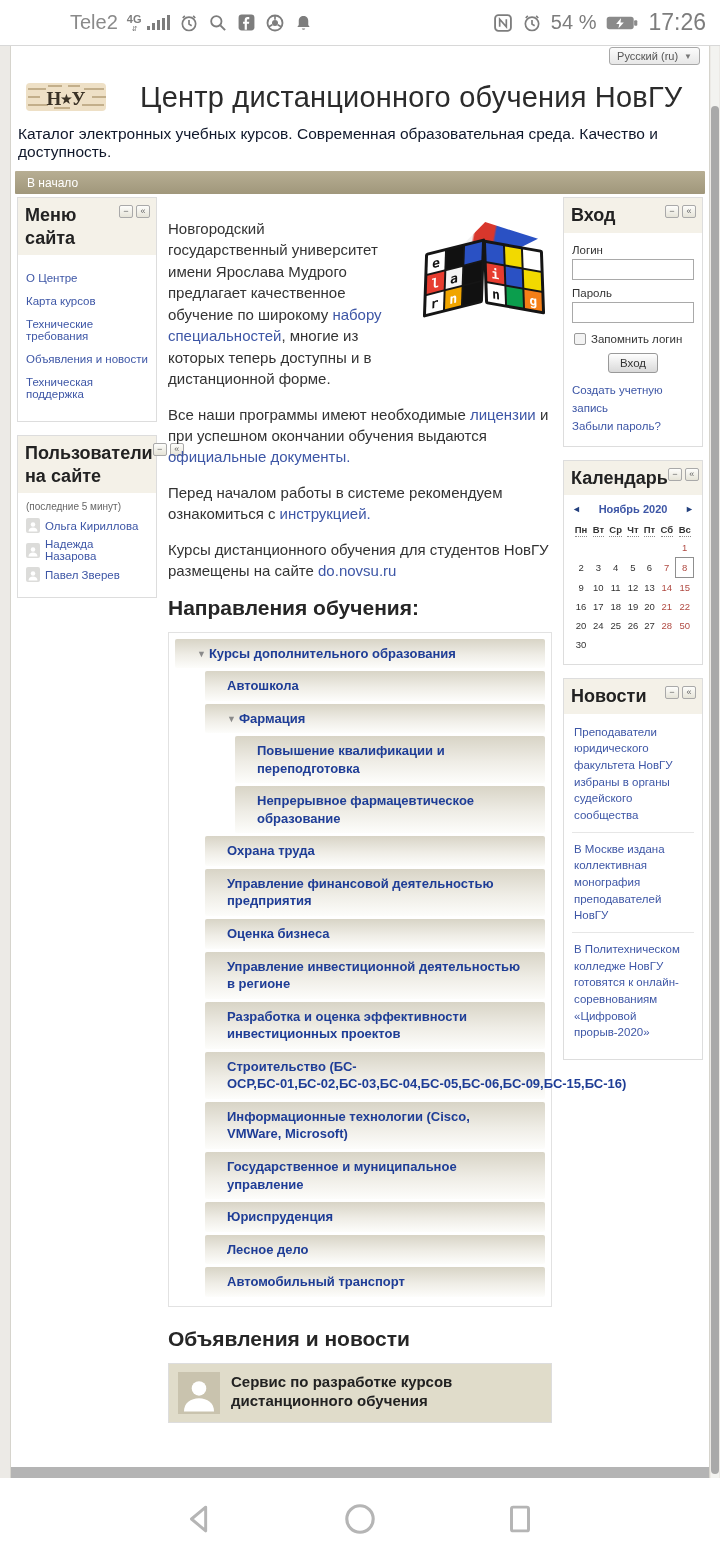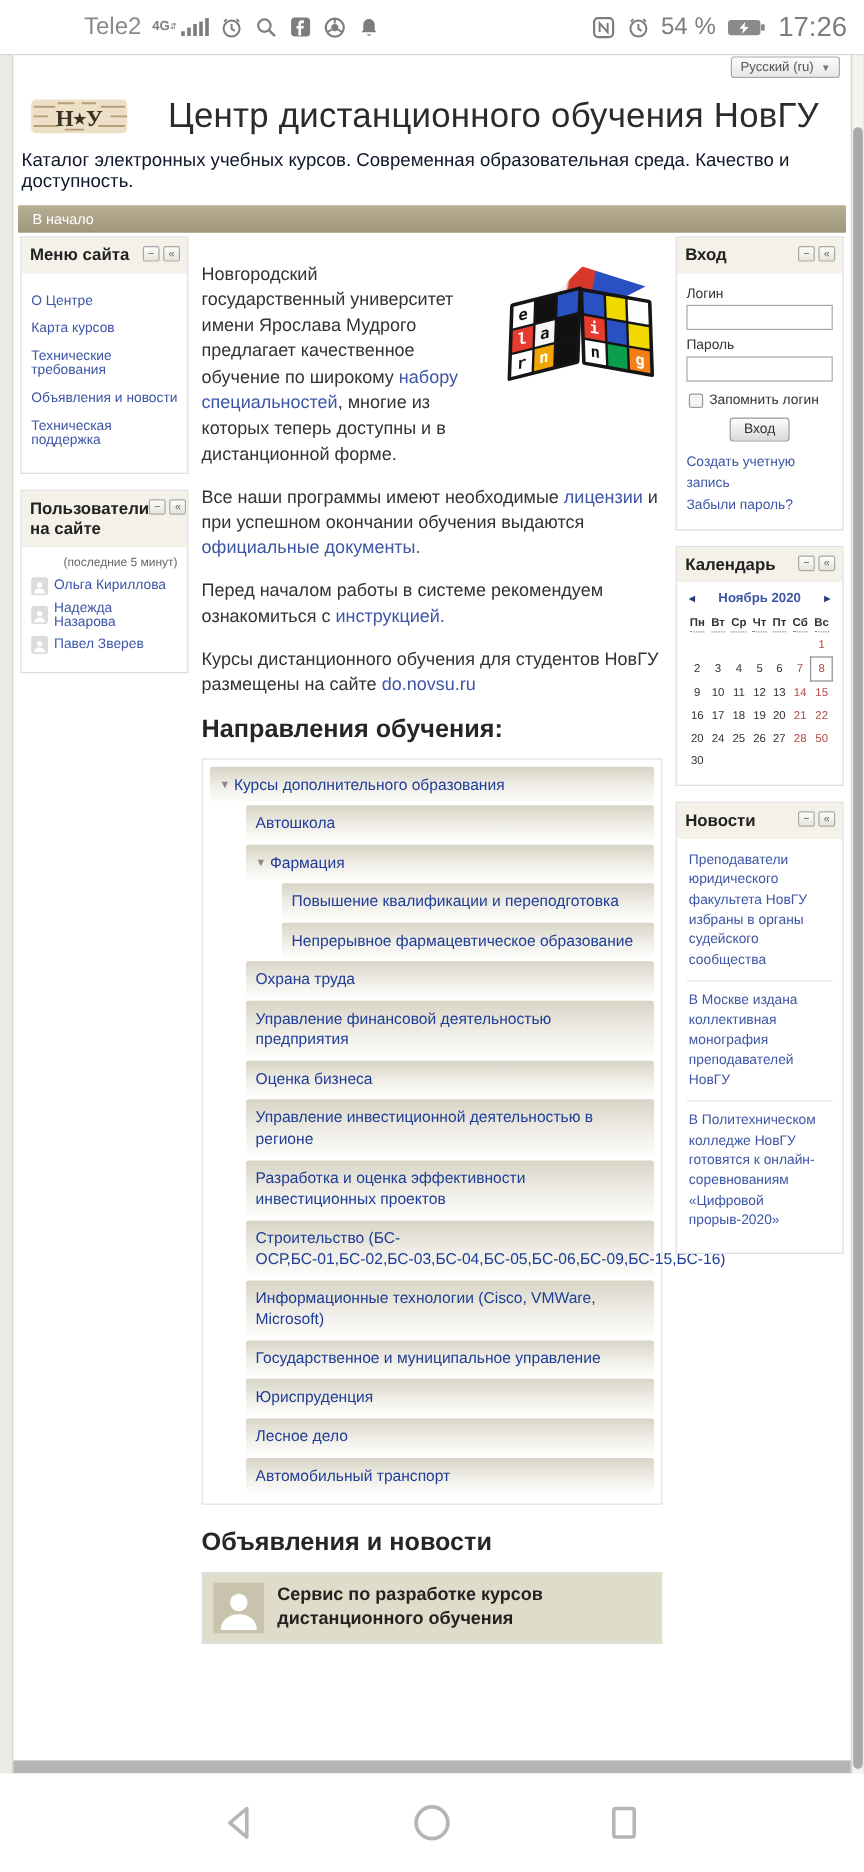--- a/index.html
+++ b/index.html
@@ -3,21 +3,21 @@
 <meta charset="utf-8">
 <style>
   *{margin:0;padding:0;box-sizing:border-box}
   html,body{width:720px;height:1560px}
   body{font-family:"Liberation Sans",sans-serif;background:#fff;position:relative;overflow:hidden;color:#333}
 
   
   .statusbar{height:45px;display:flex;align-items:center;justify-content:space-between;padding:0 14px 0 70px;color:#7d7d7d;background:#fff}
   .sb-left,.sb-right{display:flex;align-items:center;gap:9px}
   .sb-carrier{font-size:20px;color:#8a8a8a}
-  .sb-net{display:flex;flex-direction:row;align-items:center;line-height:1;margin-right:-4px}
+  .sb-net{display:flex;flex-direction:column;align-items:center;line-height:1;margin-right:-4px}
   .sb-net b{font-size:11px;font-weight:bold}
   .sb-net i{font-style:normal;font-size:7px;letter-spacing:-1px}
   .bars{display:flex;align-items:flex-end;gap:2px;height:15px}
   .bars span{width:3px;background:#7d7d7d;display:block}
   .sb-ic{display:block}
   .sb-pct{font-size:20px}
   .sb-time{font-size:23px}
 
   
   .page-outer{position:absolute;top:45px;left:0;width:720px;height:1433px;background:#eceae6;border-top:1px solid #d8d8d8}
@@ -35,28 +35,28 @@
   .site-sub{font-size:15.5px;color:#0f172a;padding:6px 4px 10px 4px}
 
   .navbar{height:23px;margin:0 1px;background:linear-gradient(#b7ae93,#a0977b);display:flex;align-items:center;border-radius:1px}
   .navbar a{color:#fff;font-size:12px;padding-left:12px;text-decoration:none}
 
   .columns{display:grid;grid-template-columns:140px 1fr 140px;gap:11px;padding:3px 3px 0 3px;align-items:start}
 
   
   .block{border:1px solid #ddd;background:#fff;margin-bottom:13px}
   .bhead{background:#f4f1e8;padding:6px 6px 6px 7px;display:flex;align-items:flex-start}
-  .btitle{font-size:14px;font-weight:bold;color:#222;flex:1;line-height:1.25}
+  .btitle{font-size:18px;font-weight:bold;color:#222;flex:1;line-height:1.25}
   .hicons{display:flex;gap:3px;margin-top:1px}
   .hicon{width:14px;height:13px;border:1px solid #a9a9a9;border-radius:2px;background:linear-gradient(#fdfdfb,#e6e4d8);font-size:9px;line-height:11px;text-align:center;color:#666}
   .bbody{padding:6px 8px 10px 8px}
   a.sl{color:#3d56a6;text-decoration:none}
   .menu-list{list-style:none}
   .menu-list li{margin:11px 0;font-size:11.5px}
-  .period{font-size:10px;color:#666;text-align:right;margin:2px 0 6px 0}
+  .period{font-size:10px;color:#666;text-align:left;margin:2px 0 6px 0}
   .user-row{display:flex;align-items:center;gap:5px;margin:5px 0;font-size:11.5px}
   .uav{width:14px;height:15px;background:#dcdcda;border-radius:2px;display:flex;align-items:flex-end;justify-content:center;overflow:hidden}
 
   
   .fld-label{font-size:11.5px;color:#333;margin:5px 0 3px 0}
   .fld{width:100%;height:21px;border:1px solid #a9a9a9;background:#fff;font-size:12px;padding:0 4px}
   .remember{display:flex;align-items:center;gap:5px;margin:10px 0 8px 2px;font-size:11.5px}
   .cb{width:12px;height:12px;border:1px solid #9a9a9a;background:#f3f3f3;border-radius:2px;flex:0 0 auto}
   .login-btn-row{text-align:center;margin-bottom:8px}
   .btn{font-size:11.5px;color:#333;border:1px solid #999;border-radius:3px;background:linear-gradient(#fefefe,#d9d9d9);padding:3px 11px}
@@ -84,21 +84,21 @@
 
   .cube{float:right;width:152px;height:124px;margin:0 2px 10px 12px;position:relative}
   .ctop{position:absolute;left:30px;top:4px;width:110px;height:40px;background:linear-gradient(100deg,#f2f2f2 40%,#d8372c 42% 58%,#2a51c4 60%);clip-path:polygon(18% 95%,52% 0,100% 42%,58% 100%)}
   .cface{position:absolute;width:60px;height:64px;display:grid;grid-template-columns:repeat(3,1fr);grid-template-rows:repeat(3,1fr);gap:2px;background:#151515;border:3px solid #151515;border-radius:2px}
   #cube-left{left:26px;top:28px;transform:skewY(-16deg) rotate(2deg)}
   #cube-right{left:86px;top:27px;transform:skewY(12deg) rotate(-2deg)}
   .ccell{display:flex;align-items:center;justify-content:center;font-weight:bold;font-size:13px;font-family:"DejaVu Sans Mono",monospace}
 
   h2.sec{font-size:21px;font-weight:bold;color:#262626;margin:4px 0 12px 0;clear:both}
   .dir-box{border:1px solid #e2e2e2;padding:6px;margin-bottom:20px;background:#fff}
-  .cat{display:block;text-decoration:none;color:#1e3d96;font-weight:normal;font-size:13px;line-height:1.35;padding:6px 8px;margin-bottom:3px;border-radius:2px;background:linear-gradient(180deg,#d8d4c6 0%,#efede6 55%,#fdfdfb 100%)}
+  .cat{display:block;text-decoration:none;color:#1e3d96;font-weight:bold;font-size:13px;line-height:1.35;padding:6px 22px;margin-bottom:3px;border-radius:2px;background:linear-gradient(180deg,#d8d4c6 0%,#efede6 55%,#fdfdfb 100%)}
   .lvl1{margin-left:30px}
   .lvl2{margin-left:60px}
   .tri{color:#8a8a8a;font-size:9px;margin-right:3px;vertical-align:1px}
 
   .post{border:1px solid #ddd;margin-bottom:15px;background:#fff}
   .post-head{background:#e0dcca;padding:8px 9px;display:flex;gap:11px}
   .pav{width:42px;height:42px;background:#c9c3ae;flex:0 0 auto;display:flex;align-items:flex-end;justify-content:center;overflow:hidden}
   .ptitle{font-size:15px;font-weight:bold;color:#222;line-height:1.3}
 
   .bottom-overlay{position:absolute;left:0;right:0;bottom:0;height:11px;background:rgba(145,145,145,.68)}

